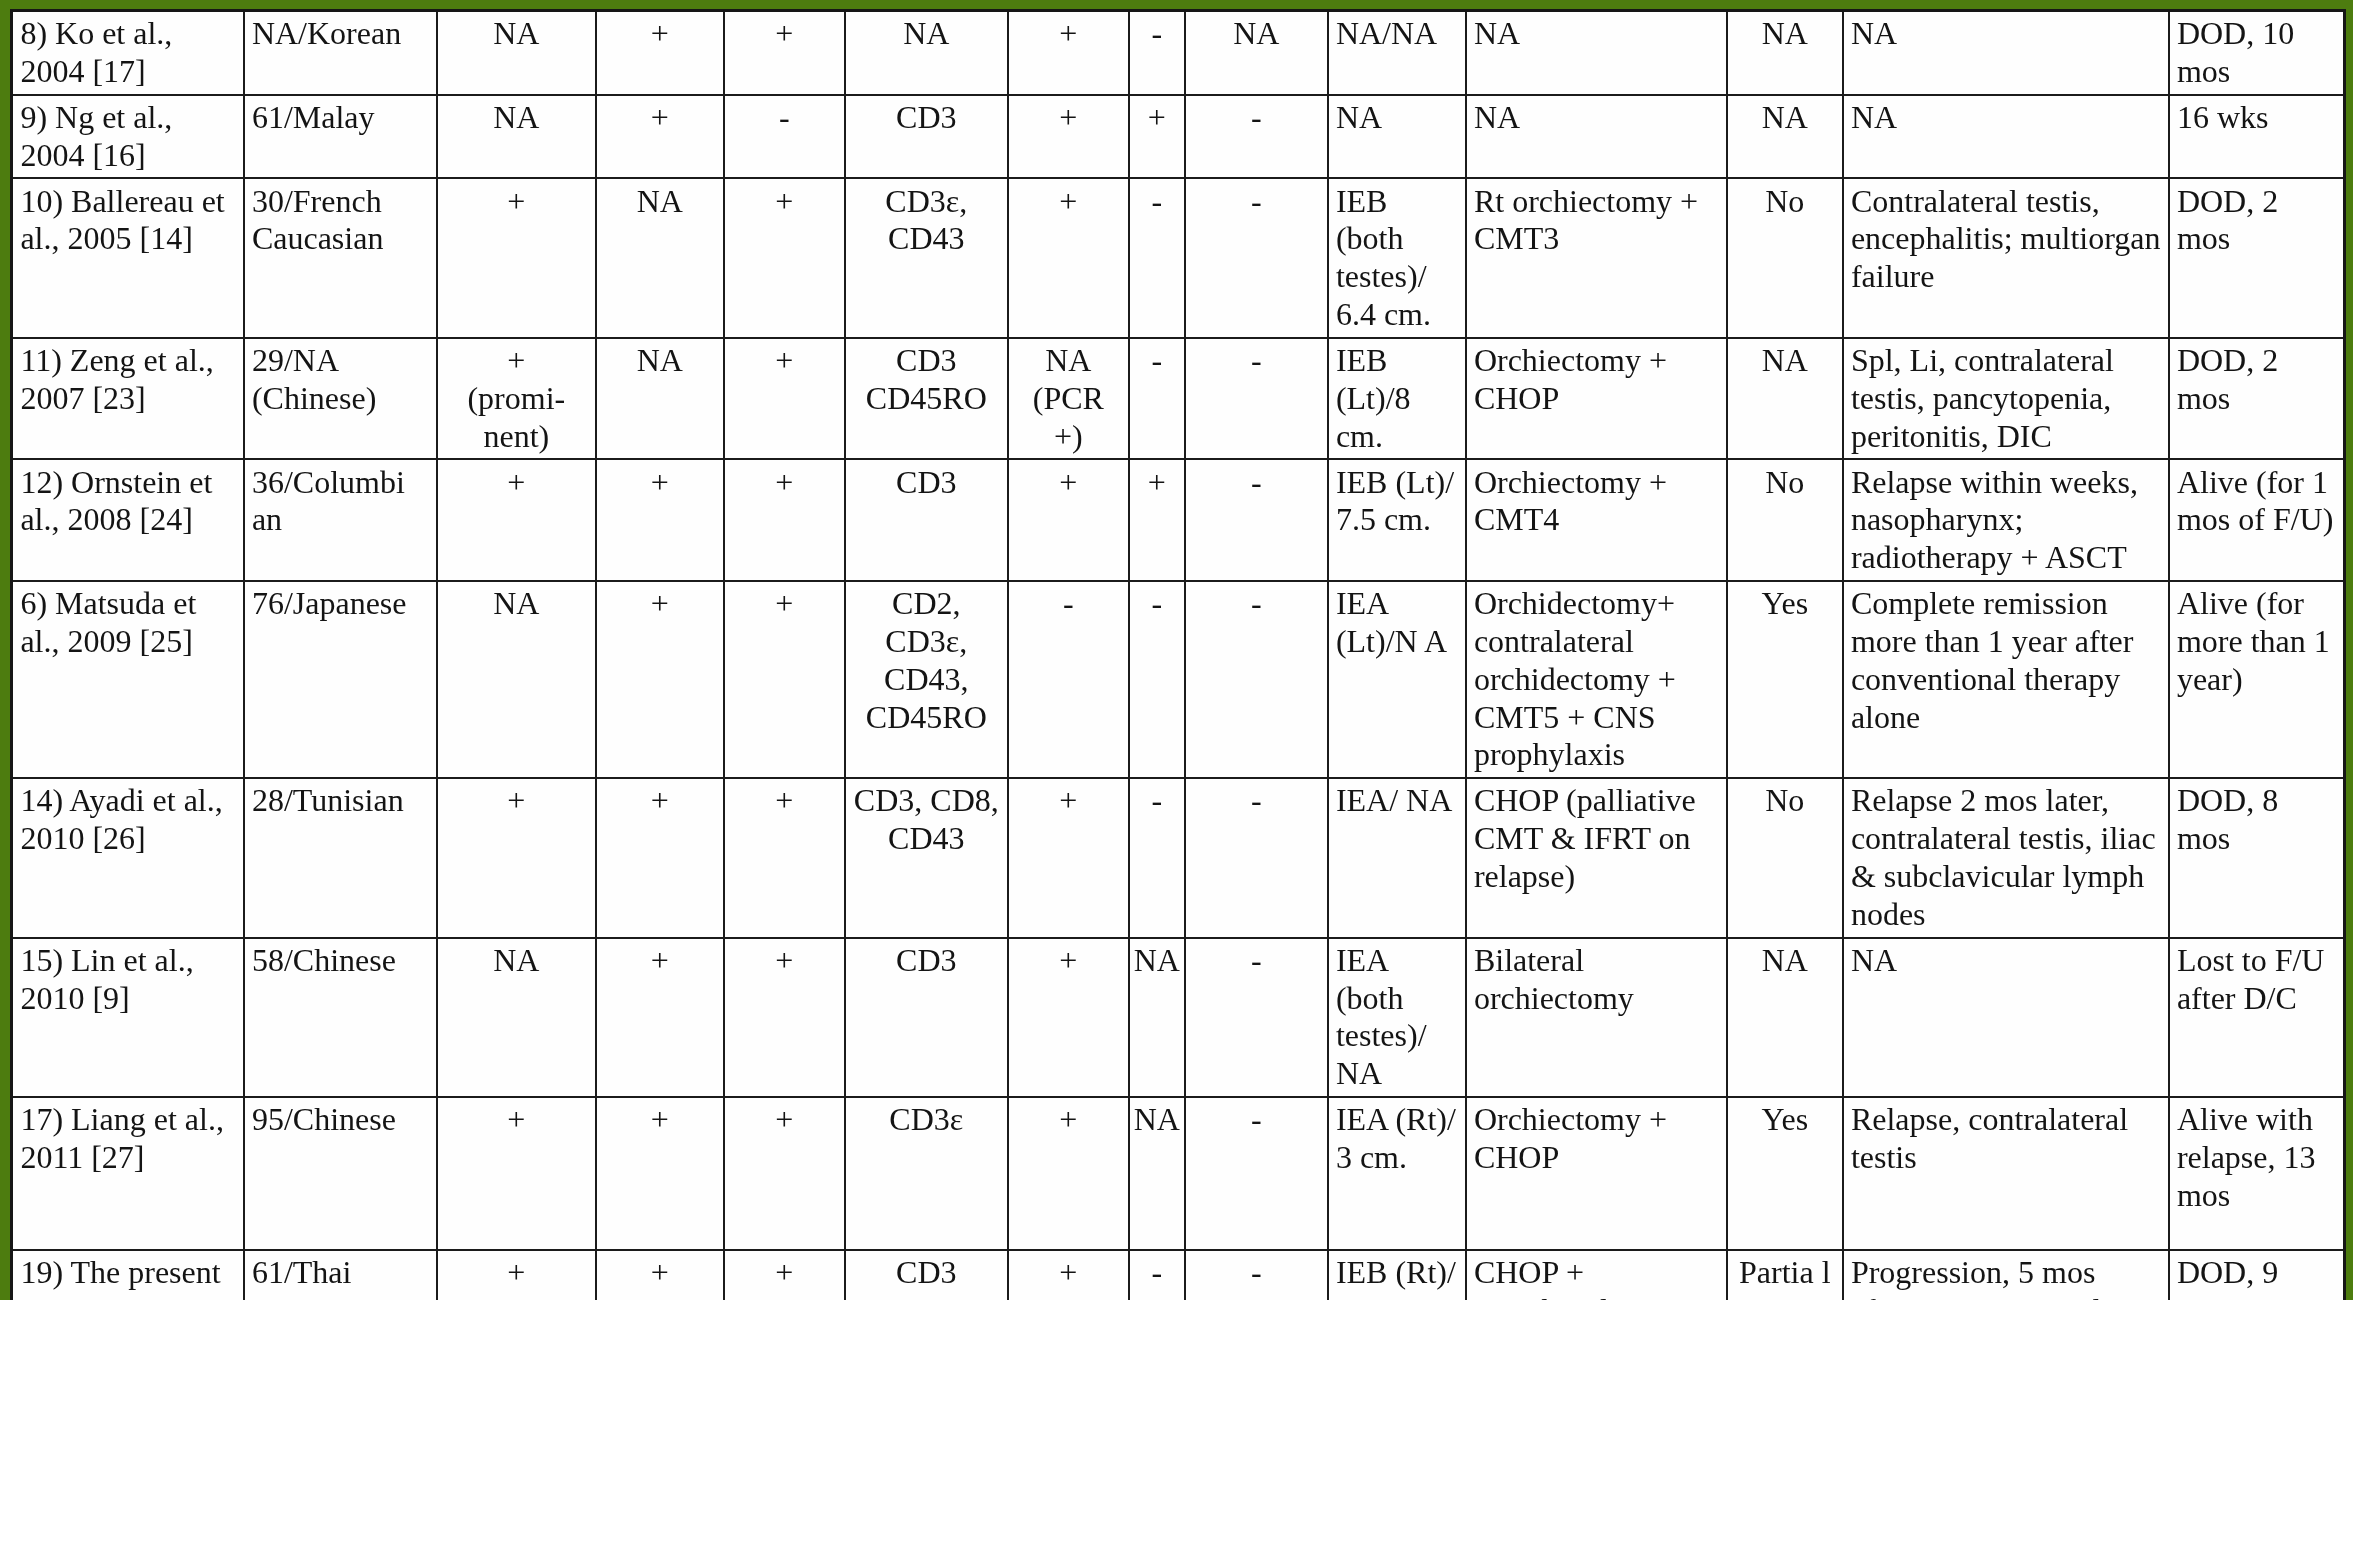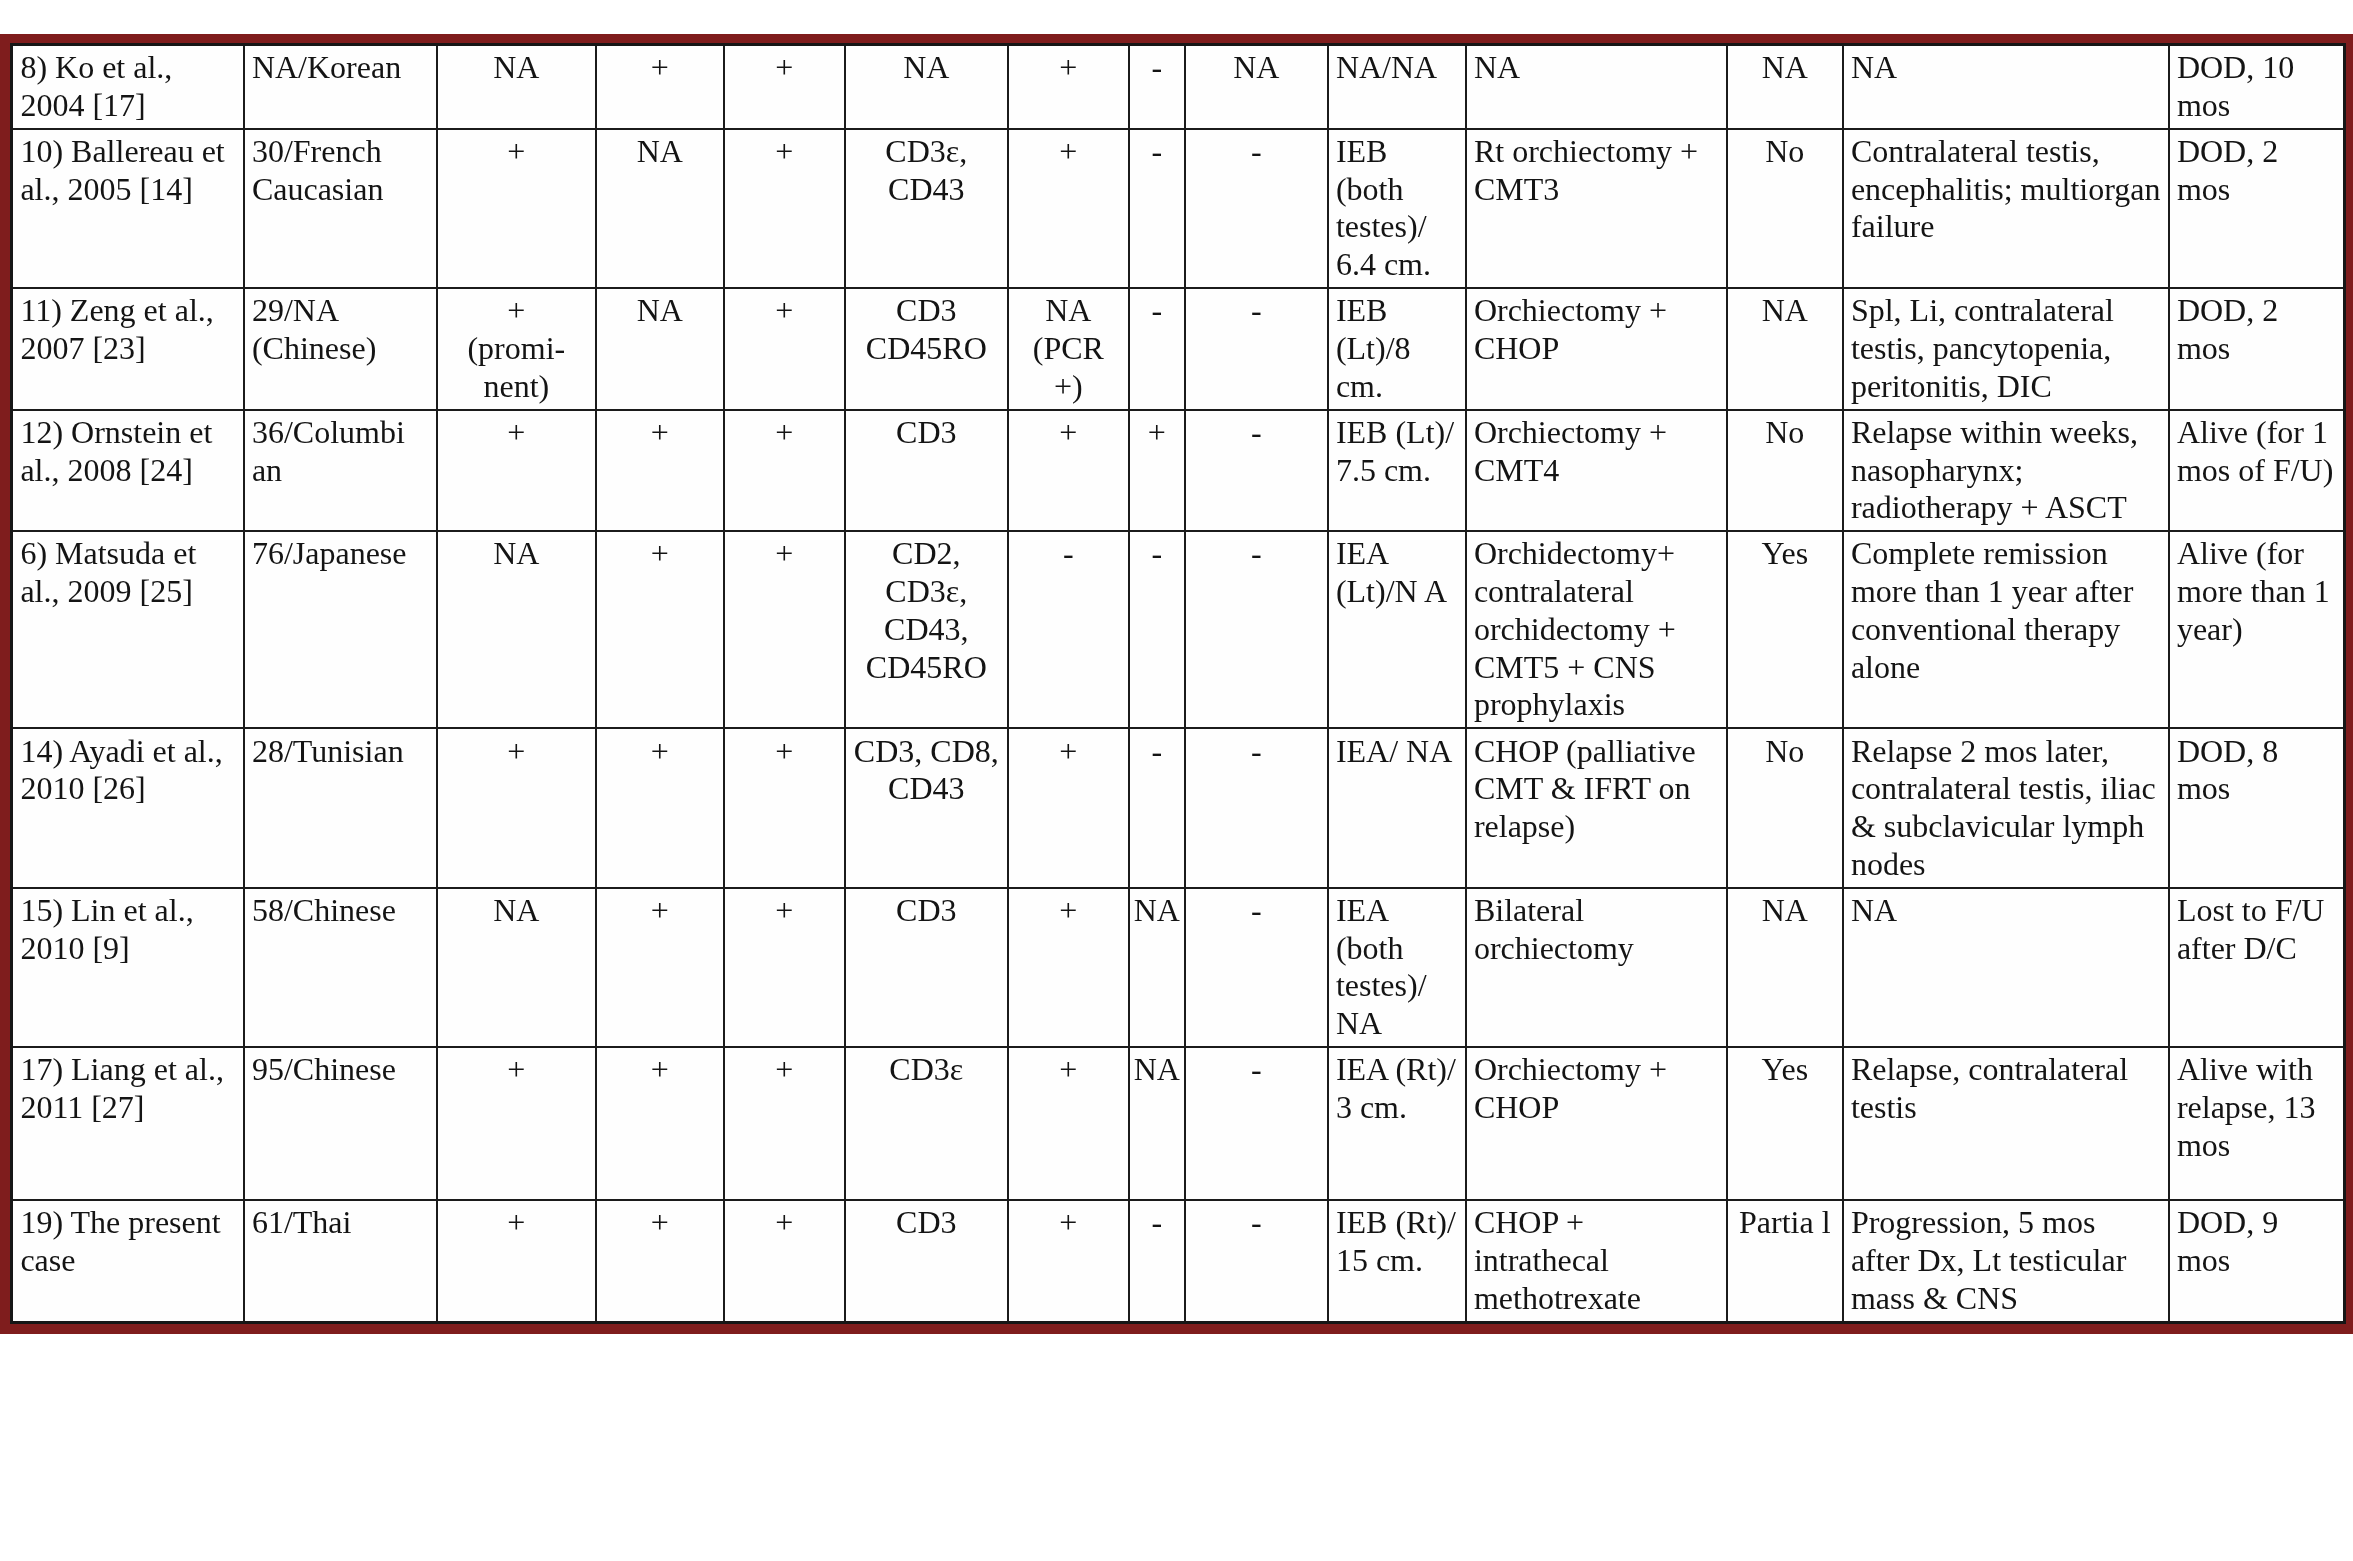--- a/index.html
+++ b/index.html
@@ -4,25 +4,24 @@
 <style>
   html, body {
     margin: 0;
     padding: 0;
     background: #ffffff;
   }
   #page {
     position: relative;
     width: 2354px;
     height: 1300px;
-    background: #7f1d1d;
+    background: #4d7c0f;
     font-family: "Liberation Serif", "DejaVu Serif", serif;
     color: #141414;
     overflow: hidden;
-    margin-top: 34px;
   }
   table.case-table {
     position: absolute;
     left: 10.3px;
     top: 8.7px;
     border-collapse: collapse;
     table-layout: fixed;
     width: 2334px;
     background: #fefefe;
   }
@@ -105,20 +104,36 @@
           <td>NA</td>
           <td>+</td>
           <td>-</td>
           <td>NA</td>
           <td>NA/NA</td>
           <td>NA</td>
           <td>NA</td>
           <td>NA</td>
           <td>DOD, 10 mos</td>
         </tr>
+        <tr style="height: 79px;">
+          <td>9) Ng et al., 2004 [16]</td>
+          <td>61/Malay</td>
+          <td>NA</td>
+          <td>+</td>
+          <td>-</td>
+          <td>CD3</td>
+          <td>+</td>
+          <td>+</td>
+          <td>-</td>
+          <td>NA</td>
+          <td>NA</td>
+          <td>NA</td>
+          <td>NA</td>
+          <td>16 wks</td>
+        </tr>
         <tr style="height: 152px;">
           <td>10) Ballereau et al., 2005 [14]</td>
           <td>30/French Caucasian</td>
           <td>+</td>
           <td>NA</td>
           <td>+</td>
           <td>CD3ε, CD43</td>
           <td>+</td>
           <td>-</td>
           <td>-</td>

